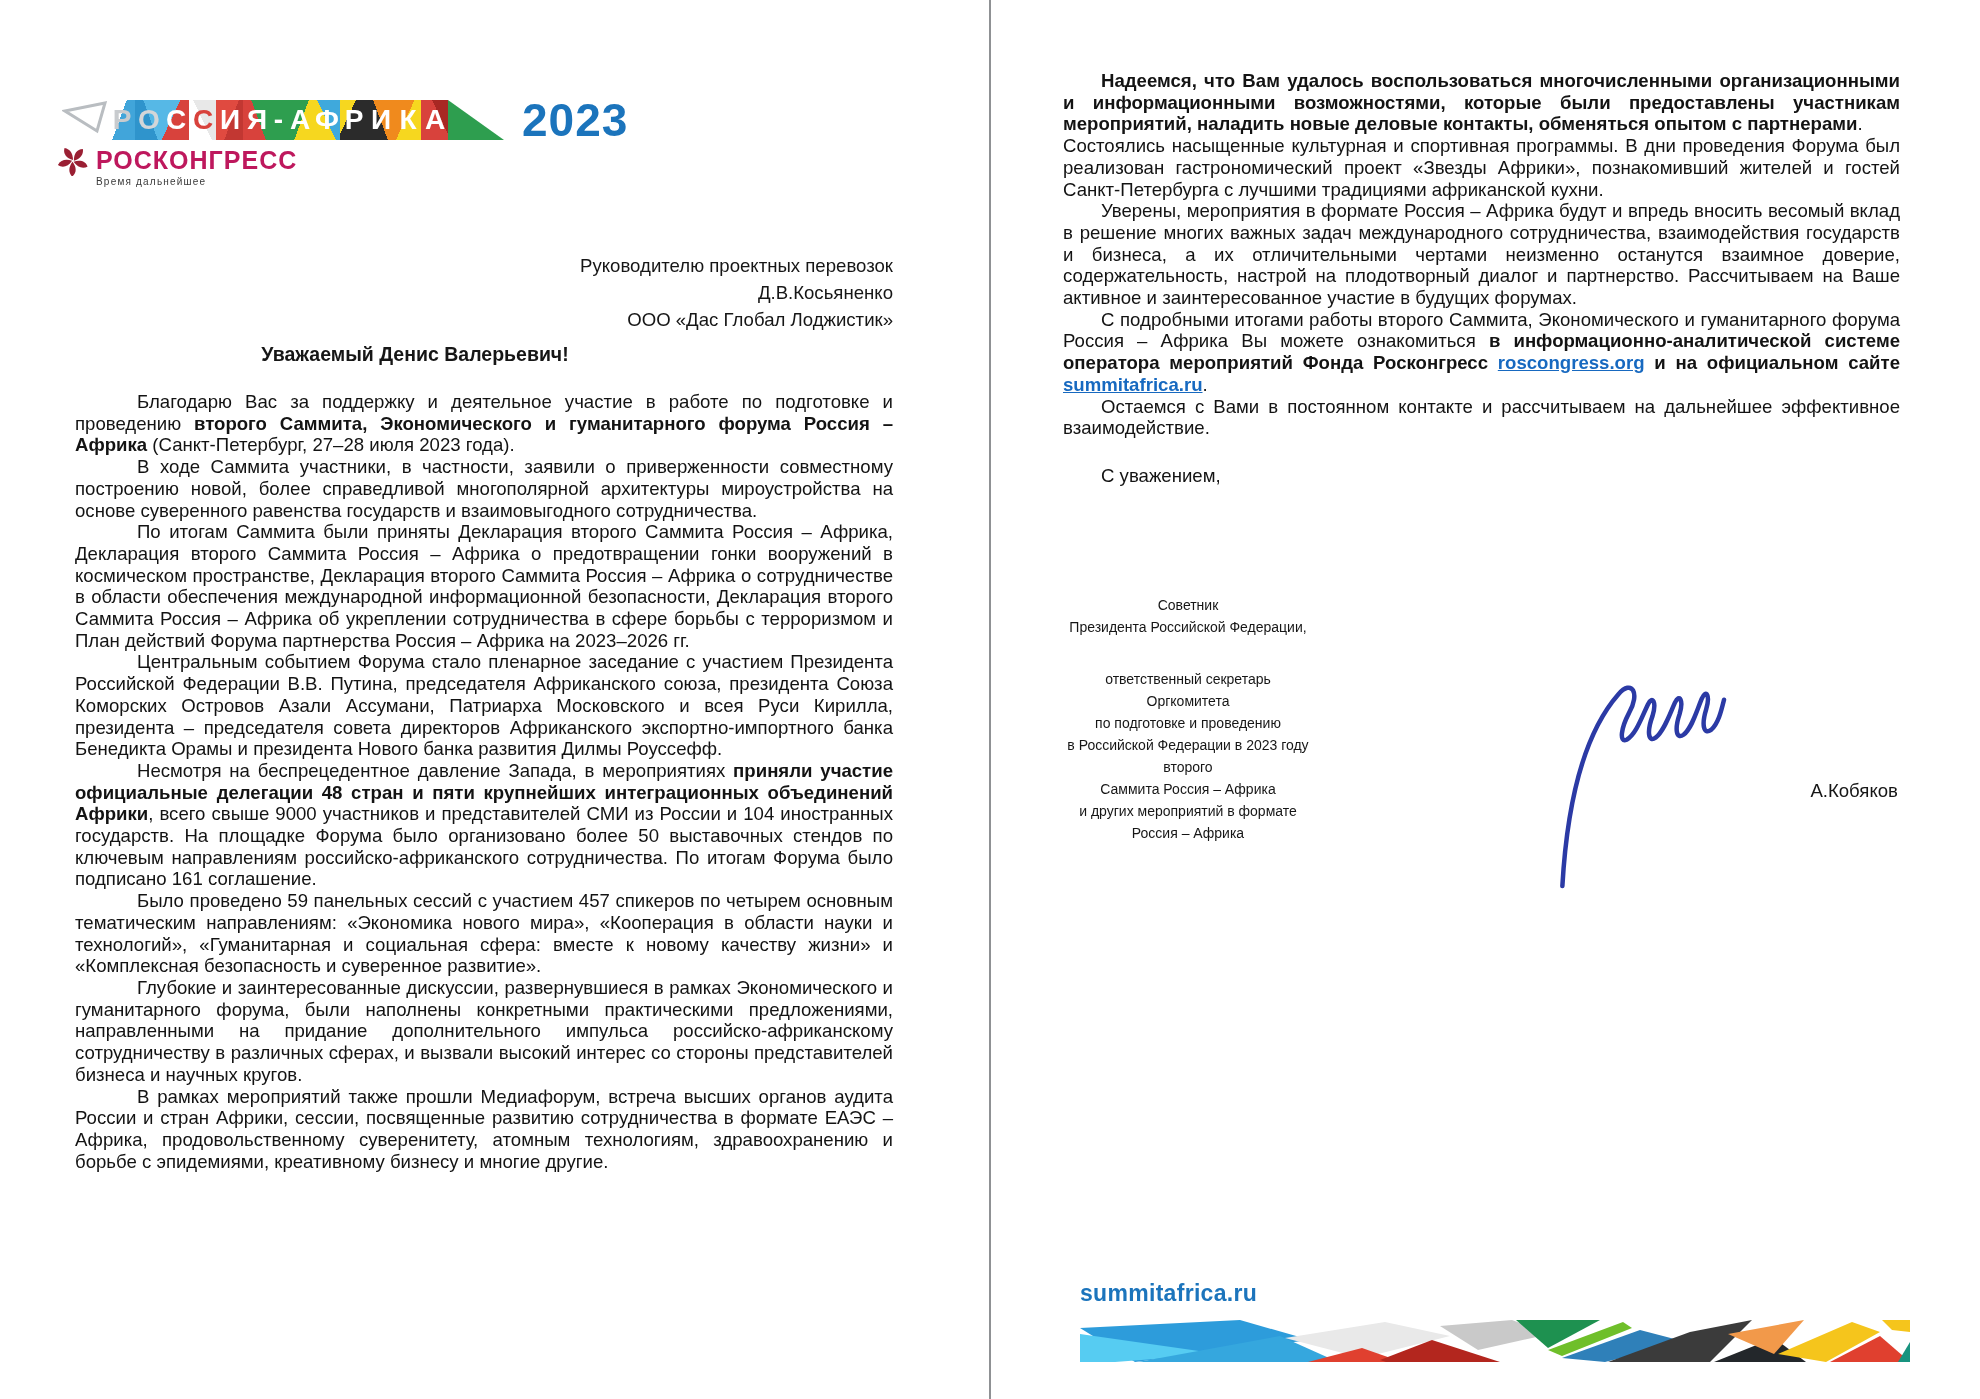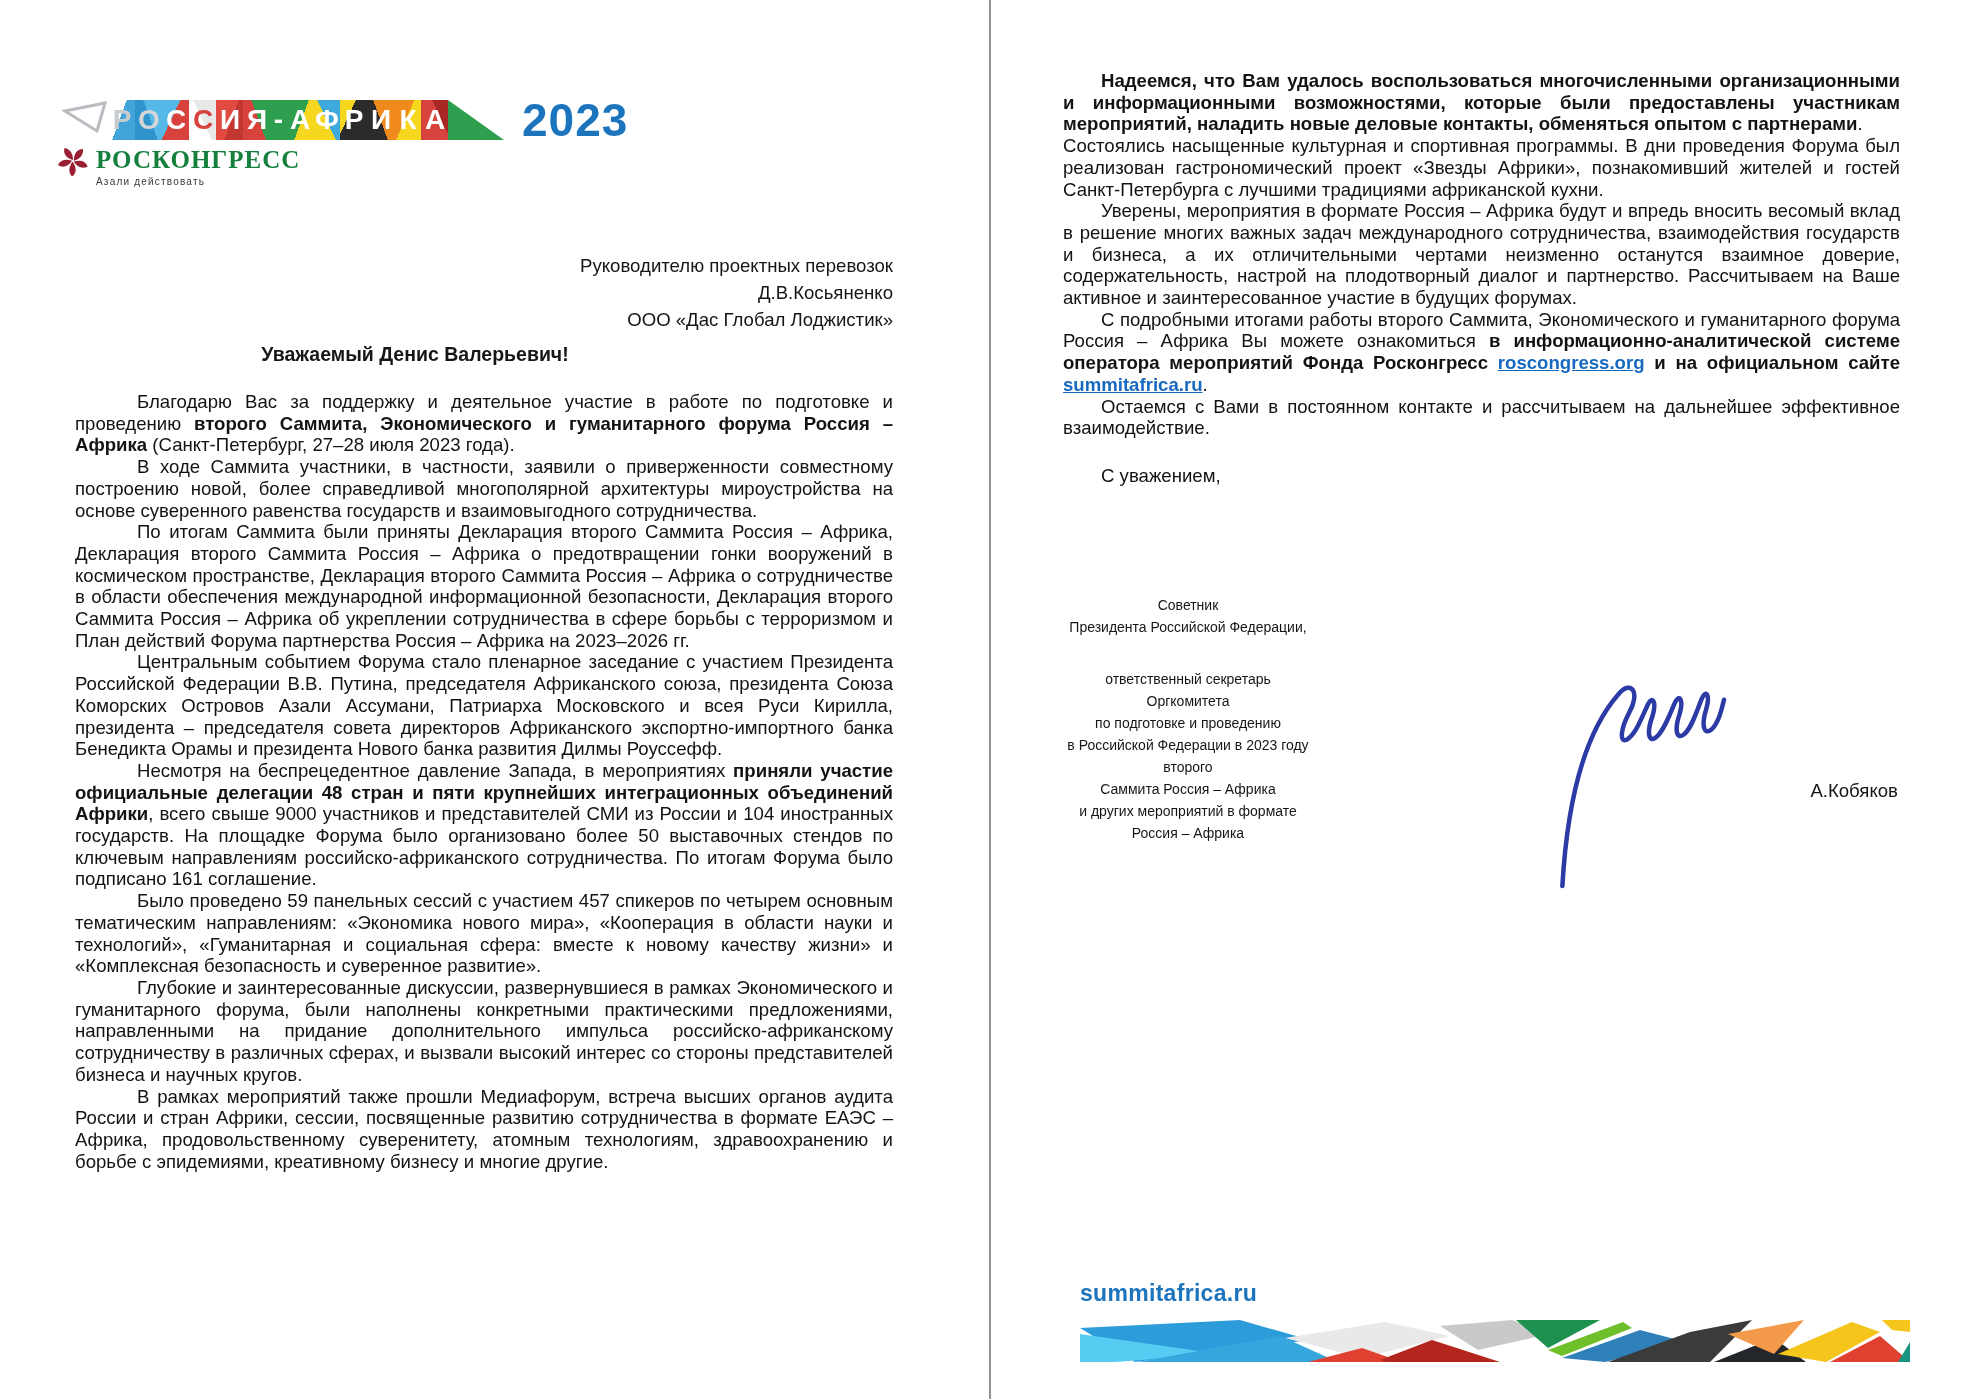--- a/index.html
+++ b/index.html
@@ -17,22 +17,22 @@
   .tile { width:27px; height:40px; line-height:40px; text-align:center;
           font-weight:bold; font-size:28px; letter-spacing:-1px; }
   .tile.narrow { width:16px; }
   .tail { width:56px; height:40px; background:#2e9e4f;
           clip-path:polygon(0 0, 100% 100%, 0 100%); }
   .year { margin-left:18px; font-size:46px; font-weight:bold; letter-spacing:1px;
           color:var(--c-accent_blue,#1b74bc); }
 
   .ros-row { position:absolute; left:58px; top:146px; display:flex; align-items:flex-start; }
   .pinwheel { width:30px; height:30px; margin-right:8px; }
-  .ros-name { font-family:Liberation Serif, serif; font-weight:bold; font-size:25px;
-              color:#15803d; letter-spacing:1px; line-height:28px; }
+  .ros-name { font-family:Liberation Sans, sans-serif; font-weight:bold; font-size:25px;
+              color:#be185d; letter-spacing:1px; line-height:28px; }
   .ros-tag { font-size:10px; letter-spacing:1.2px; color:#3a3a3a; margin-top:2px; }
 
   
   .left-col  { position:absolute; left:75px;  top:252px; width:818px; }
   .right-col { position:absolute; left:73px;  top:70px;  width:837px; }
 
   .addressee { text-align:right; font-size:18.6px; line-height:27px; }
   .salutation { width:680px; text-align:center; font-weight:bold; font-size:19.5px;
                 margin-top:10px; line-height:22px; }
   .left-col [data-paragraphs] { margin-top:26px; }
@@ -92,21 +92,21 @@
         <g style="fill:var(--c-roscongress_red,#9a1f33)">
           <path d="M16,15 C9,13 5,8 7,2 C13,3 16,8 16,15 Z"></path>
           <path d="M16,15 C9,13 5,8 7,2 C13,3 16,8 16,15 Z" transform="rotate(72,16,16)"></path>
           <path d="M16,15 C9,13 5,8 7,2 C13,3 16,8 16,15 Z" transform="rotate(144,16,16)"></path>
           <path d="M16,15 C9,13 5,8 7,2 C13,3 16,8 16,15 Z" transform="rotate(216,16,16)"></path>
           <path d="M16,15 C9,13 5,8 7,2 C13,3 16,8 16,15 Z" transform="rotate(288,16,16)"></path>
         </g>
       </svg>
       <div class="ros-text">
         <div class="ros-name">РОСКОНГРЕСС</div>
-        <div class="ros-tag">Азали действовать</div>
+        <div class="ros-tag">Время дальнейшее</div>
       </div>
     </div>
 
     <div class="left-col">
       <div class="addressee">
           <div>Руководителю проектных перевозок</div>
           <div>Д.В.Косьяненко</div>
           <div>ООО «Дас Глобал Лоджистик»</div>
         </div>
       <div class="salutation">Уважаемый Денис Валерьевич!</div>

